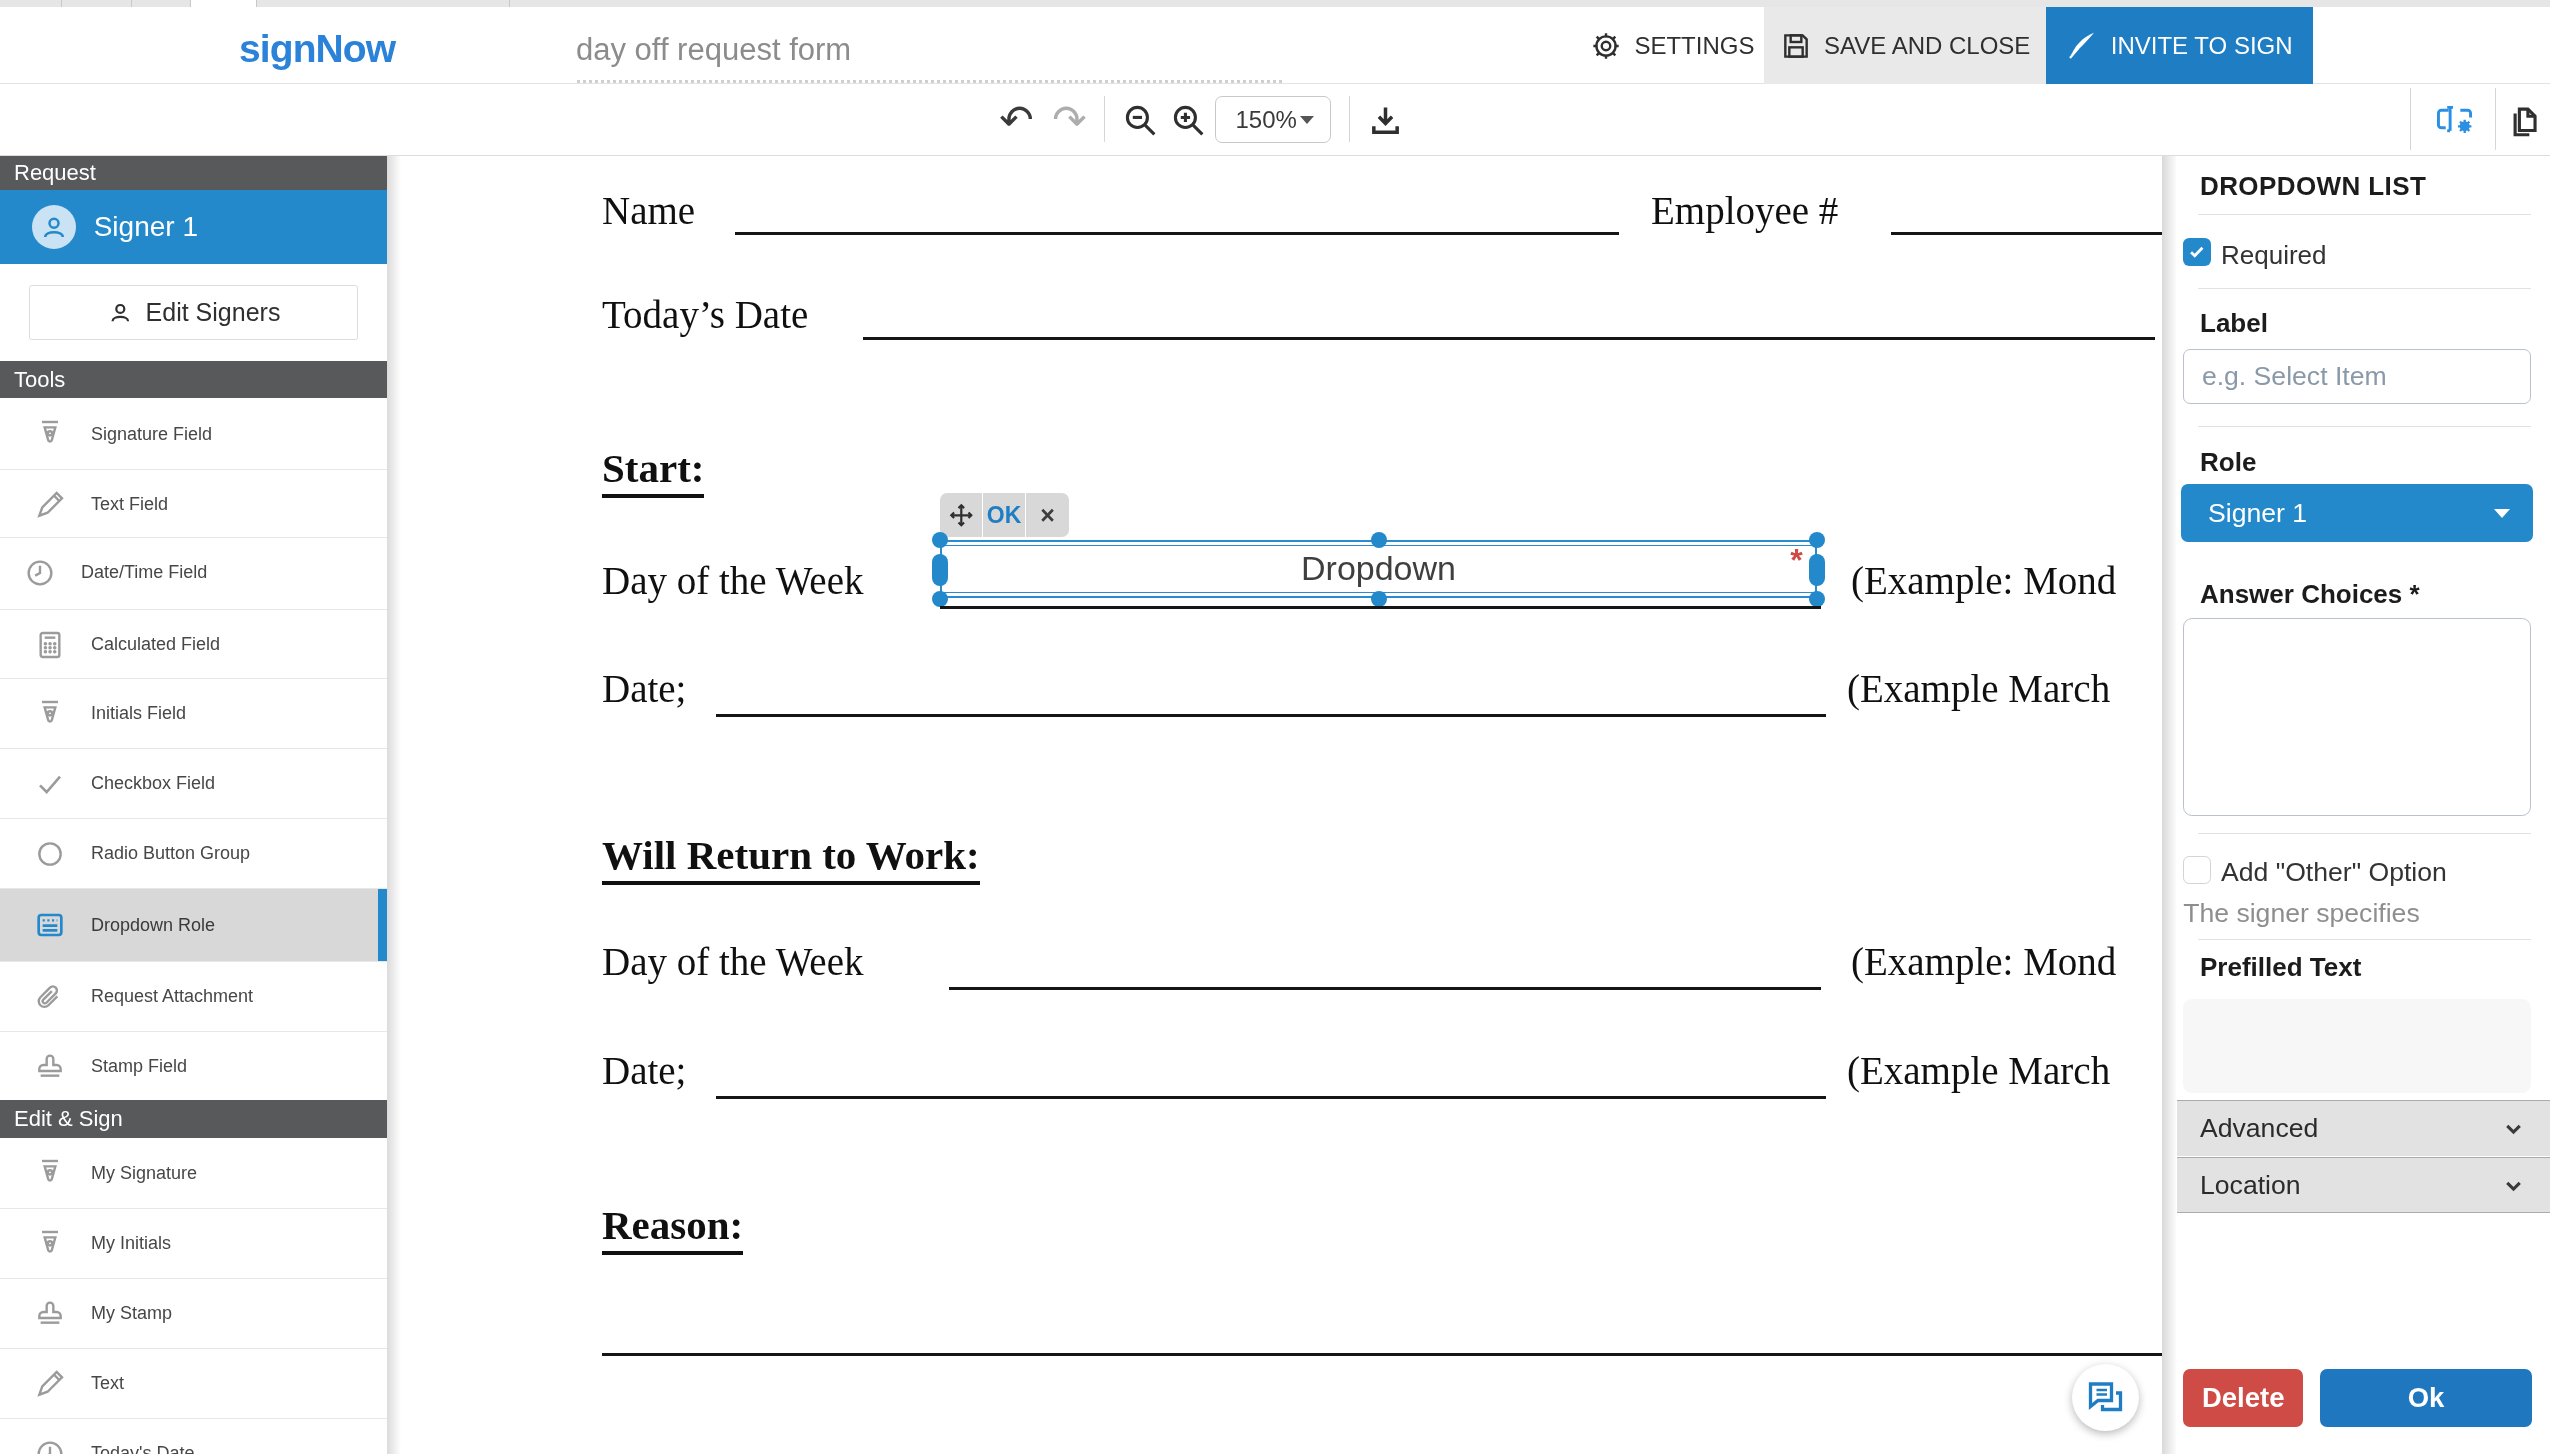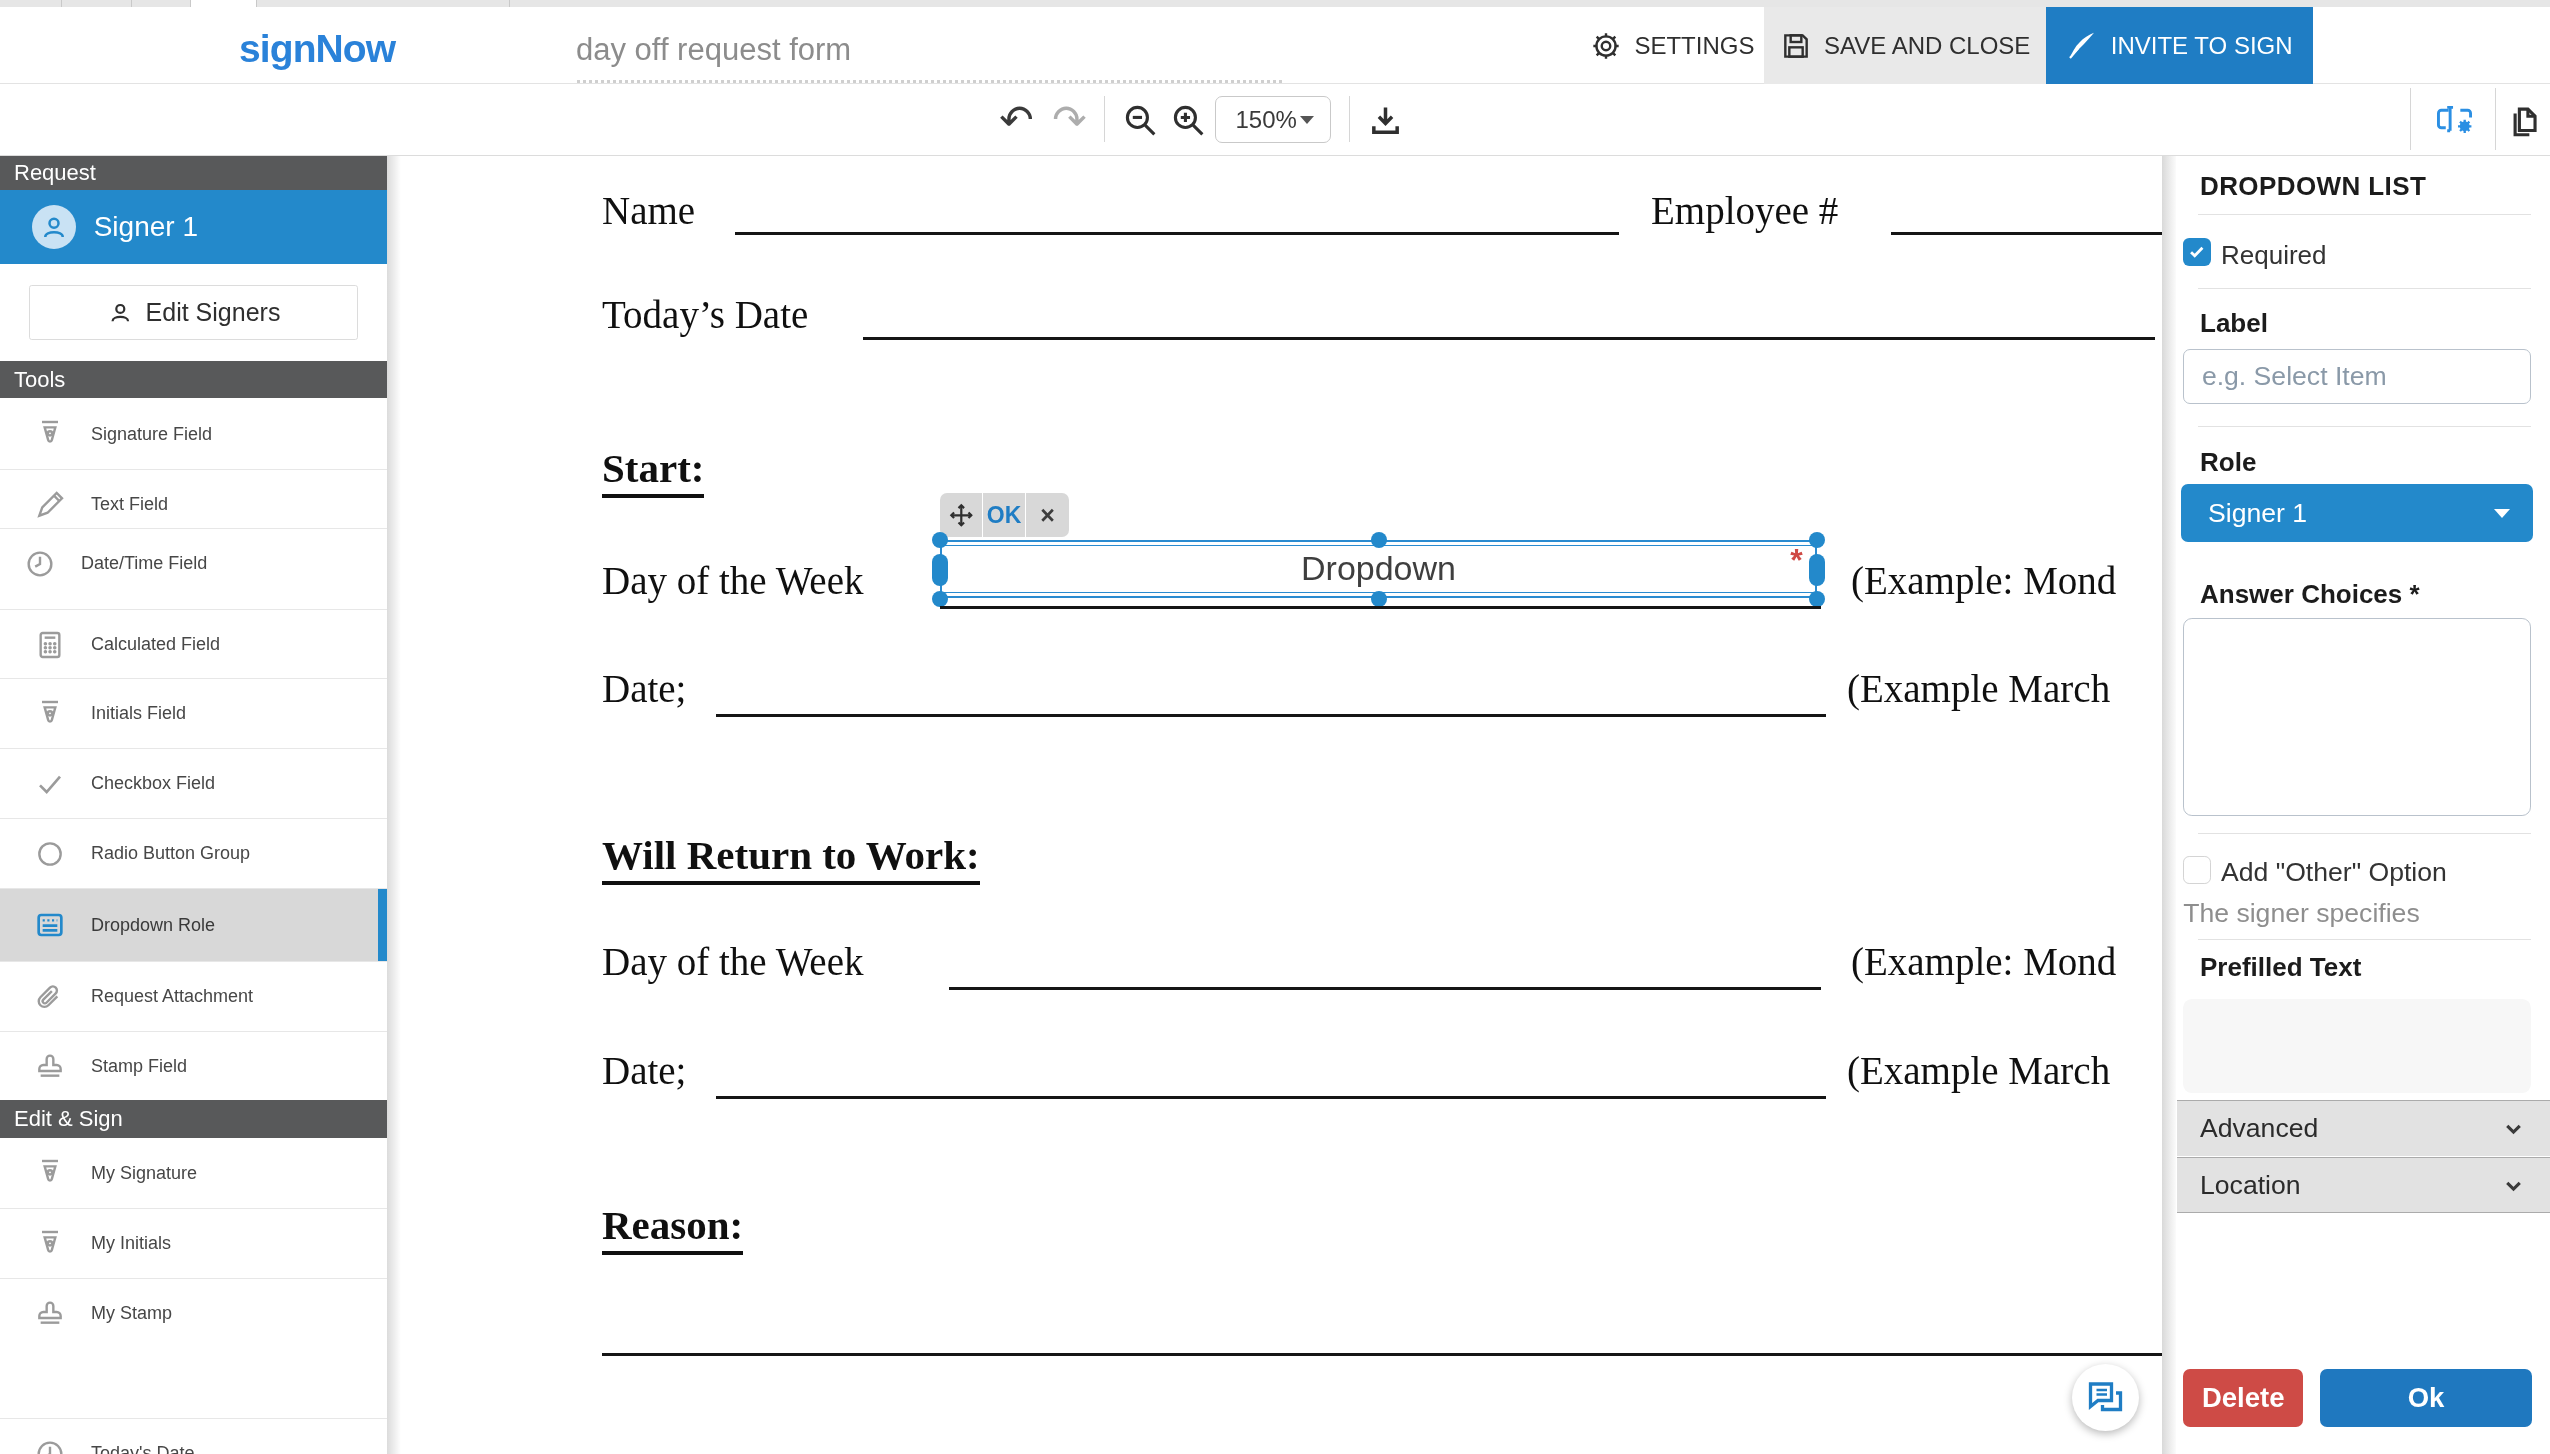--- a/index.html
+++ b/index.html
@@ -219,21 +219,21 @@
       </svg>
       <span>Signature Field</span>
     </div>
     <div class="tool-row" style="top:313px;">
       <svg class="tico" viewBox="0 0 24 24" fill="none" stroke="#9b9b9b" stroke-width="1.8">
         <path d="M4 20l2.2-6.2L17 3l4 4L10.2 17.8Z"></path>
           <path d="M15 5l4 4"></path>
       </svg>
       <span>Text Field</span>
     </div>
-    <div class="tool-row" style="top:372px;padding-left:24px;">
+    <div class="tool-row" style="top:381px;padding-left:24px;">
       <svg class="tico" viewBox="0 0 24 24" fill="none" stroke="#9b9b9b" stroke-width="1.8">
         <circle cx="12" cy="12" r="8.5"></circle>
           <path d="M12 6.5V12l-3.6 2"></path>
       </svg>
       <span>Date/Time Field</span>
     </div>
     <div class="tool-row" style="top:453px;">
       <svg class="tico" viewBox="0 0 24 24" fill="none" stroke="#9b9b9b" stroke-width="1.8">
         <rect x="5" y="3" width="14" height="18" rx="1.5"></rect>
           <path d="M8 6.5h8"></path>
@@ -300,20 +300,27 @@
           <circle cx="12" cy="11.5" r="1.6"></circle>
       </svg>
       <span>My Initials</span>
     </div>
     <div class="tool-row" style="top:1122px;">
       <svg class="tico" viewBox="0 0 24 24" fill="none" stroke="#9b9b9b" stroke-width="1.8">
         <path d="M9.5 10.5 V6 a2.5 2.5 0 0 1 5 0 v4.5 h2.5 a3 3 0 0 1 3 3 v1.5 H4 v-1.5 a3 3 0 0 1 3-3 Z"></path>
           <path d="M5 18.5h14"></path>
       </svg>
       <span>My Stamp</span>
+    </div>
+    <div class="tool-row" style="top:1192px;">
+      <svg class="tico" viewBox="0 0 24 24" fill="none" stroke="#9b9b9b" stroke-width="1.8">
+        <path d="M4 20l2.2-6.2L17 3l4 4L10.2 17.8Z"></path>
+          <path d="M15 5l4 4"></path>
+      </svg>
+      <span>Text</span>
     </div>
     <div class="tool-row" style="top:1262px;">
       <svg class="tico" viewBox="0 0 24 24" fill="none" stroke="#9b9b9b" stroke-width="1.8">
         <circle cx="12" cy="12" r="8.5"></circle>
           <path d="M12 6.5V12l-3.6 2"></path>
       </svg>
       <span>Today's Date</span>
     </div>
   </div>
 

